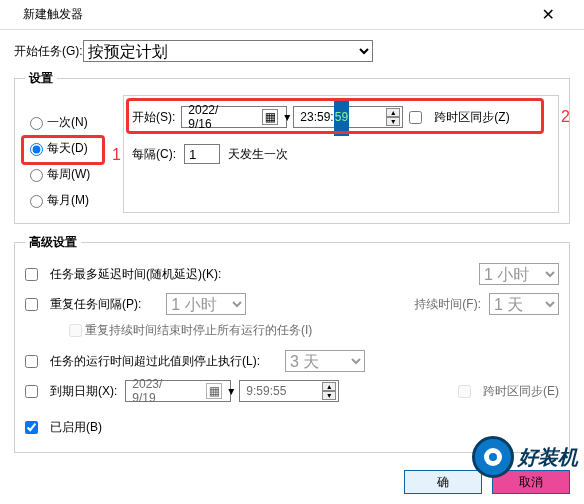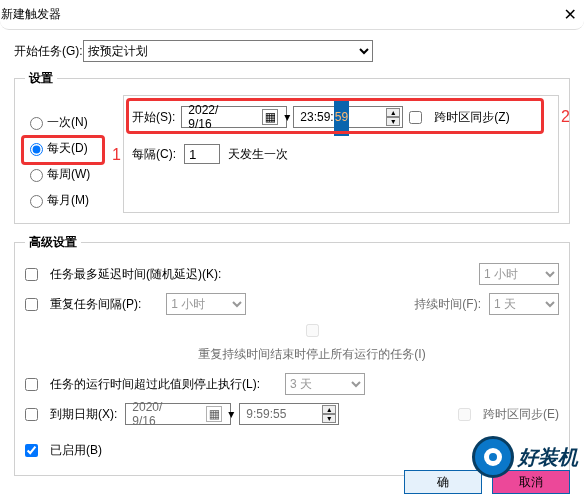--- a/index.html
+++ b/index.html
@@ -12,30 +12,29 @@
     width: 584px;
     height: 504px;
     position: relative;
     overflow: hidden;
   }
   .titlebar {
     display: flex;
     justify-content: space-between;
     align-items: center;
     height: 30px;
-    padding: 0 1px;
+    padding: 0 23px;
     border-bottom: 1px solid #ddd;
-    border-radius: 9px;
   }
   .close-x { font-size: 16px; padding: 2px 6px; cursor: default; }
   .body { padding: 10px 14px 0 14px; }
   .row { display: flex; align-items: center; margin-bottom: 8px; }
   .task-label { }
   select {
-    font-family: inherit; font-size: 12px;
+    font-family: inherit; font-size: 16px;
     height: 22px; background: #fff; border: 1px solid #7a7a7a;
   }
   .task-select { width: 290px; }
   fieldset {
     border: 1px solid #d0d0d0;
     margin: 6px 0 10px 0;
     padding: 8px 10px 10px 10px;
   }
   legend { padding: 0 4px; background:#fff;font-weight:bold;}
   .settings-wrap { display: flex; }
@@ -54,42 +53,42 @@
   .right-panel { flex:1; border:1px solid #d0d0d0; padding: 10px 8px 18px 8px; position:relative;}
   .start-row { display:flex; align-items:center; gap:6px; margin-bottom: 16px; position:relative;}
   .date-field, .time-field {
     display:flex; align-items:center;
     border:1px solid #7a7a7a; height:22px; background:#fff;
   }
   .date-field { width: 106px; padding: 0 2px 0 6px; justify-content:space-between;gap:44px;}
   .date-cal { width:16px; height:16px; border:1px solid #888; display:flex; align-items:center; justify-content:center;}
   .date-drop { width:14px; text-align:center; margin-left:2px;}
   .time-field { width: 110px; padding:0 2px 0 6px; justify-content:space-between;}
-  .time-text span.sel { background:#0a64ad; color:#fdba74; padding:12px 1px;}
+  .time-text span.sel { background:#0a64ad; color:#86efac; padding:12px 1px;}
   .spinner { display:flex; flex-direction:column; }
   .spinner div { width:14px; height:9px; border:1px solid #888; font-size:8px; line-height:7px; text-align:center; background:#efefef;}
   .chk { display:flex; align-items:center; gap:12px; }
   .chk input { margin:0; width:13px; height:13px;}
   .red-box-start {
     position:absolute;
     border:3px solid #e33;
     border-radius:4px;
     left:-6px; top:-8px;
     width: 418px; height: 36px;
     pointer-events:none;
   }
   .ann2 { position:absolute; right: -20px; top: 2px; color:#e33; font-size:16px; }
   .interval-row { display:flex; align-items:center; gap:8px; }
   .num-input { width:36px; height:20px; border:1px solid #7a7a7a; text-align:left; padding:0 4px;}
   .disabled-text { color:#6d6d6d; }
   .adv-row { display:flex; align-items:center; height: 30px; gap:8px; }
   .adv-row .chk { min-width: 0; }
   .adv-sel-mini { width:80px; height:22px;margin-left:17px; }
   .adv-sel-mini2 { width:70px; height:22px;}
-  .sub-row { padding-left: 40px; display:flex; align-items:center; gap:6px; color:#6d6d6d; margin: 2px 0 6px 0; flex-direction: column;}
+  .sub-row { padding-left: 40px; display:flex; align-items:center; color:#6d6d6d; margin: 2px 0 6px 0;}
   .ghost-sel { color:#6d6d6d; }
   .btn-row { display:flex; justify-content:flex-end; gap:10px; padding: 0 14px 10px 0; position:absolute; bottom:0; right:0; width:100%;}
   .btn { width:78px; height:24px; border:1px solid #0a64ad; background:#ec4899; display:flex; align-items:center; justify-content:center;}
   .btn.primary { background:#e5f1fb; }
   
   .wm { position:absolute; right:6px; bottom:26px; display:flex; align-items:center; gap:4px; pointer-events:none;}
   .wm-circle { width:42px; height:42px; border-radius:50%; background:#0a77c9; border:3px solid #083e63; display:flex; align-items:center; justify-content:center;}
   .wm-eye { width:18px; height:18px; border-radius:50%; background:#fff; display:flex; align-items:center; justify-content:center;}
   .wm-pupil { width:8px; height:8px; border-radius:50%; background:#0a77c9;}
   .wm-text { font-size:20px; font-weight:600; font-style:italic; color:#06375a; }
@@ -213,21 +212,21 @@
         <option>3 天</option>
       </select>
     </div>
 
     <div class="adv-row">
       <label class="chk">
         <input type="checkbox" style="">
           <span>到期日期(X):</span>
       </label>
       <div class="date-field" style="width:106px">
-        <span class="disabled-text">2020/ 9/16</span>
+        <span class="disabled-text">2023/ 9/19</span>
         <div style="display:flex;align-items:center;">
           <div class="date-cal grey-chk">▦</div>
           <div class="date-drop">▾</div>
         </div>
       </div>
       <div class="time-field" style="width:100px">
         <span class="disabled-text">9:59:55</span>
         <div class="spinner">
             <div>▴</div>
             <div>▾</div>

